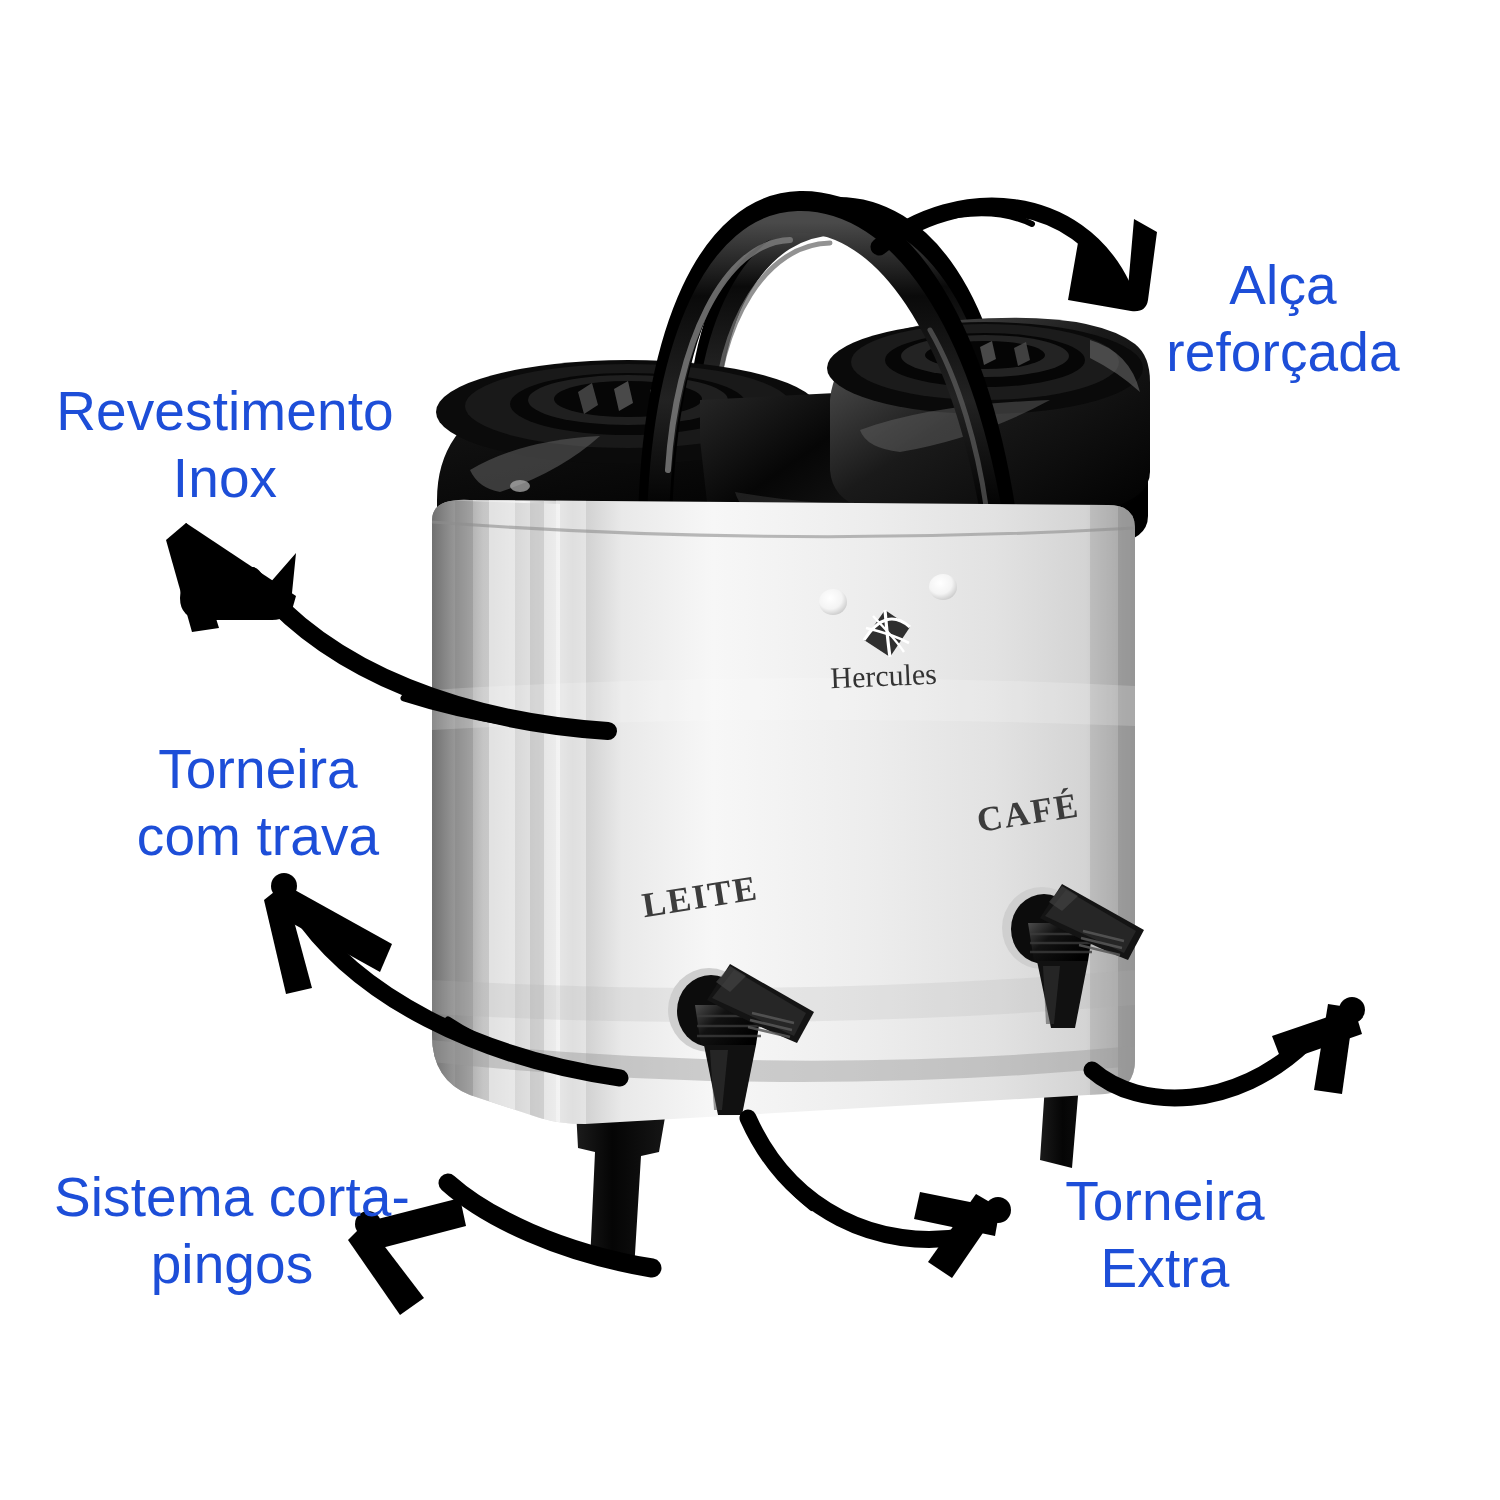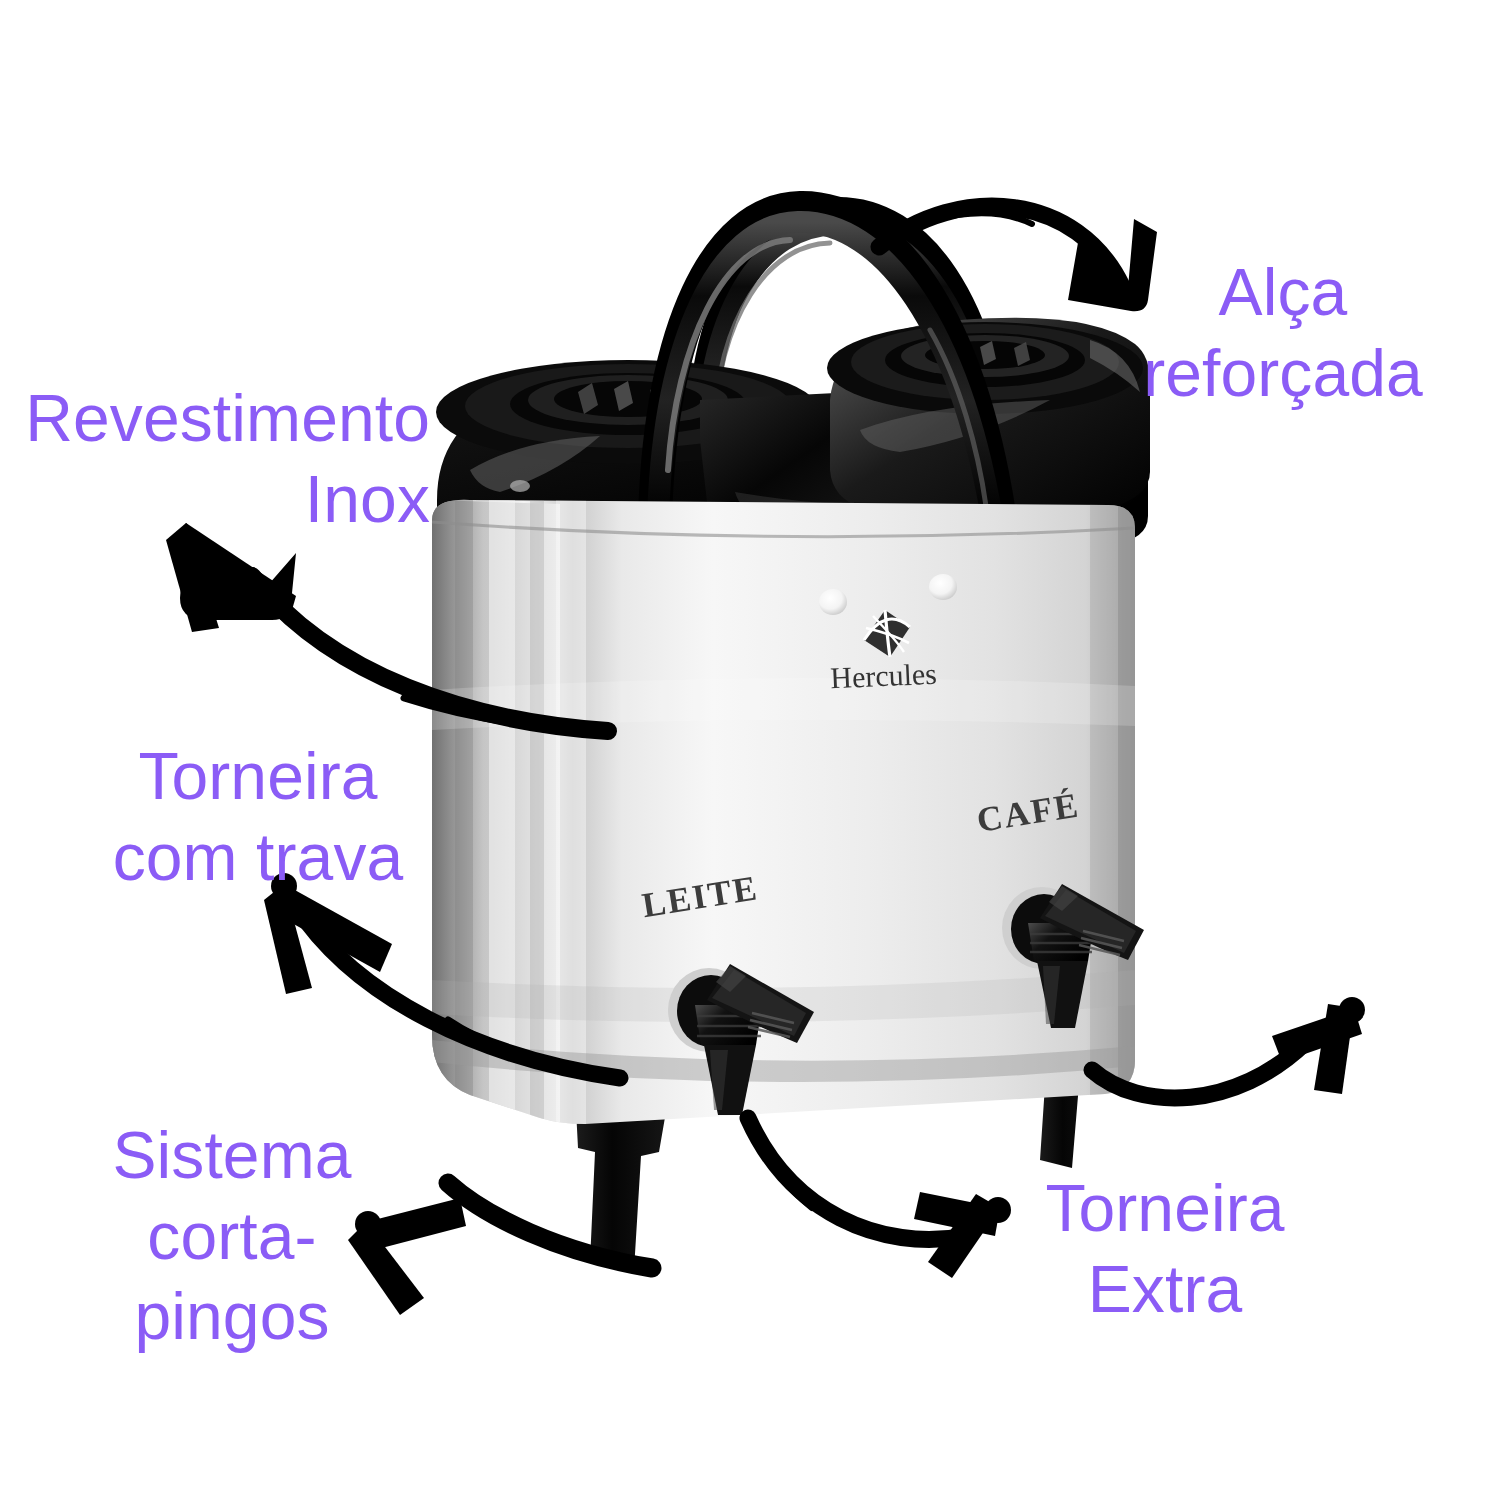--- a/index.html
+++ b/index.html
@@ -8,32 +8,32 @@
     background:#ffffff;
     font-family:"Liberation Sans", sans-serif;
     position:relative;
     overflow:hidden;
   }
   #stage { position:absolute; inset:0; width:1500px; height:1500px; }
 
   
   .callout {
     position:absolute;
-    color:#8b5cf6;
-    font-size:66px;
+    color:#1d4ed8;
+    font-size:55px;
     line-height:1.22;
     font-weight:400;
     letter-spacing:0.1px;
     white-space:pre-line;
     z-index:40;
   }
   .c-alca        { left:1118px; top:252px; width:330px; text-align:center; }
-  .c-revest      { left:20px;   top:378px; width:410px; text-align:right; }
+  .c-revest      { left:20px;   top:378px; width:410px; text-align:center; }
   .c-trava       { left:88px;   top:736px; width:340px; text-align:center; }
-  .c-sistema     { left:32px;   top:1115px;width:400px; text-align:center; }
+  .c-sistema     { left:32px;   top:1164px;width:400px; text-align:center; }
   .c-pes         { left:1215px; top:838px; width:285px; text-align:center; }
   .c-extra       { left:1005px; top:1168px;width:320px; text-align:center; }
 
   
   .arrows { position:absolute; left:0; top:0; width:1500px; height:1500px; z-index:35; pointer-events:none; }
 
   
   #product { position:absolute; left:0; top:0; width:1500px; height:1500px; z-index:20; }
 </style>
 </head>

